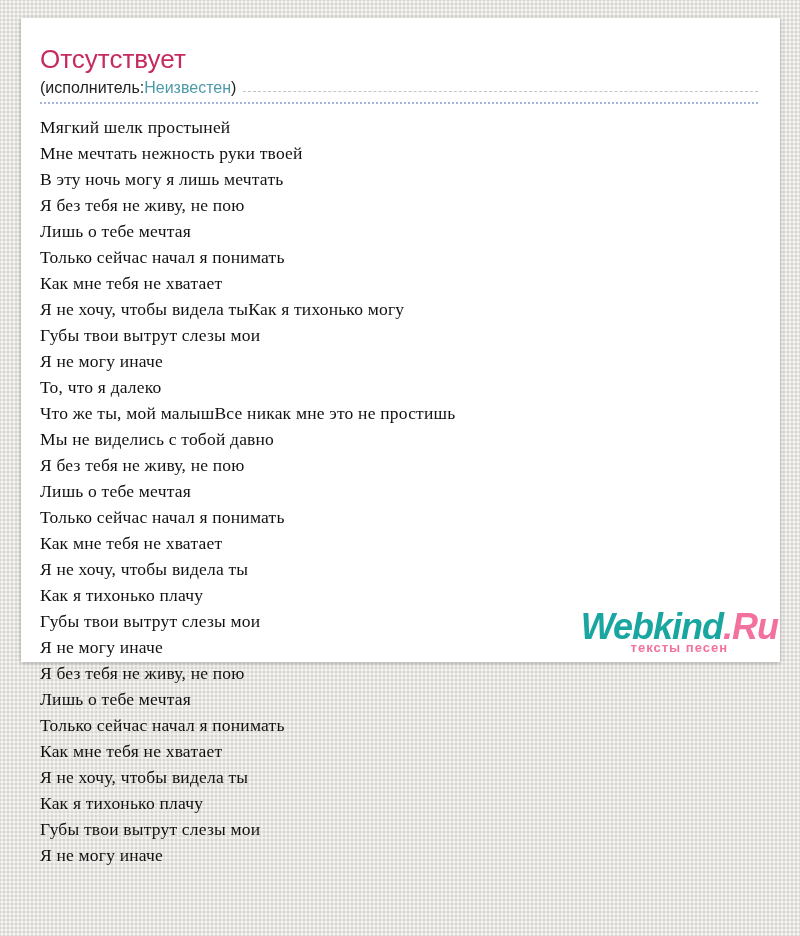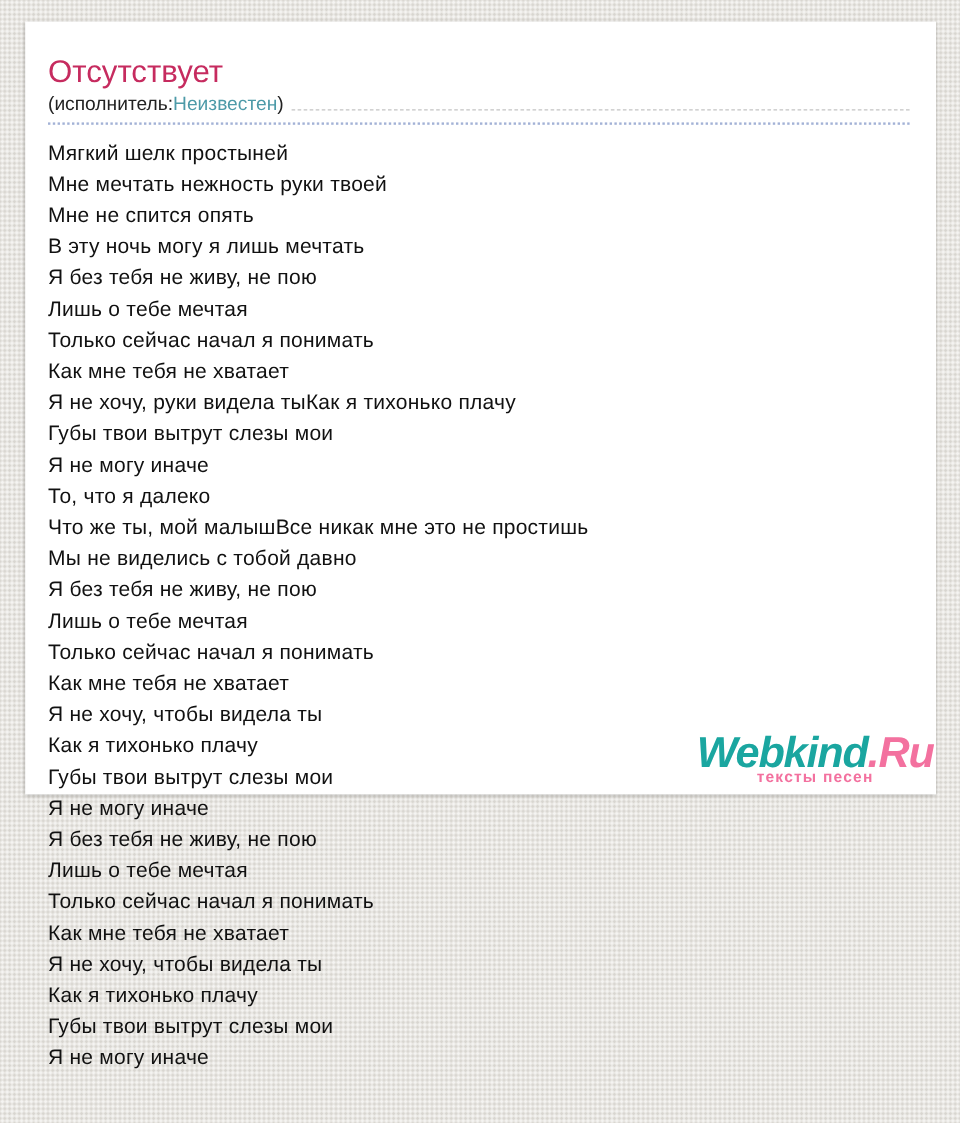--- a/index.html
+++ b/index.html
@@ -59,20 +59,21 @@
     height: 0;
     border-bottom: 2px dotted #a3b2d6;
     margin-top: 5px;
   }
   .lyrics {
     margin-top: 10px;
     font-size: 17.5px;
     line-height: 26px;
     color: #111111;
     letter-spacing: 0.2px;
+    font-family: Liberation Serif, serif;
   }
   .logo {
     position: absolute;
     right: 2px;
     bottom: 8px;
     text-align: right;
     line-height: 1;
     cursor: pointer;
   }
   .logo-main {
@@ -104,27 +105,26 @@
     <a class="artist-link">Неизвестен</a>
     <span>)</span>
     <span class="leader"></span>
   </div>
 
   <div class="separator"></div>
 
   <div class="lyrics">
       <div>Мягкий шелк простыней</div>
       <div>Мне мечтать нежность руки твоей</div>
-      <div>Мне не спится опять</div>
       <div>В эту ночь могу я лишь мечтать</div>
       <div>Я без тебя не живу, не пою</div>
       <div>Лишь о тебе мечтая</div>
       <div>Только сейчас начал я понимать</div>
       <div>Как мне тебя не хватает</div>
-      <div>Я не хочу, руки видела тыКак я тихонько плачу</div>
+      <div>Я не хочу, чтобы видела тыКак я тихонько могу</div>
       <div>Губы твои вытрут слезы мои</div>
       <div>Я не могу иначе</div>
       <div>То, что я далеко</div>
       <div>Что же ты, мой малышВсе никак мне это не простишь</div>
       <div>Мы не виделись с тобой давно</div>
       <div>Я без тебя не живу, не пою</div>
       <div>Лишь о тебе мечтая</div>
       <div>Только сейчас начал я понимать</div>
       <div>Как мне тебя не хватает</div>
       <div>Я не хочу, чтобы видела ты</div>

